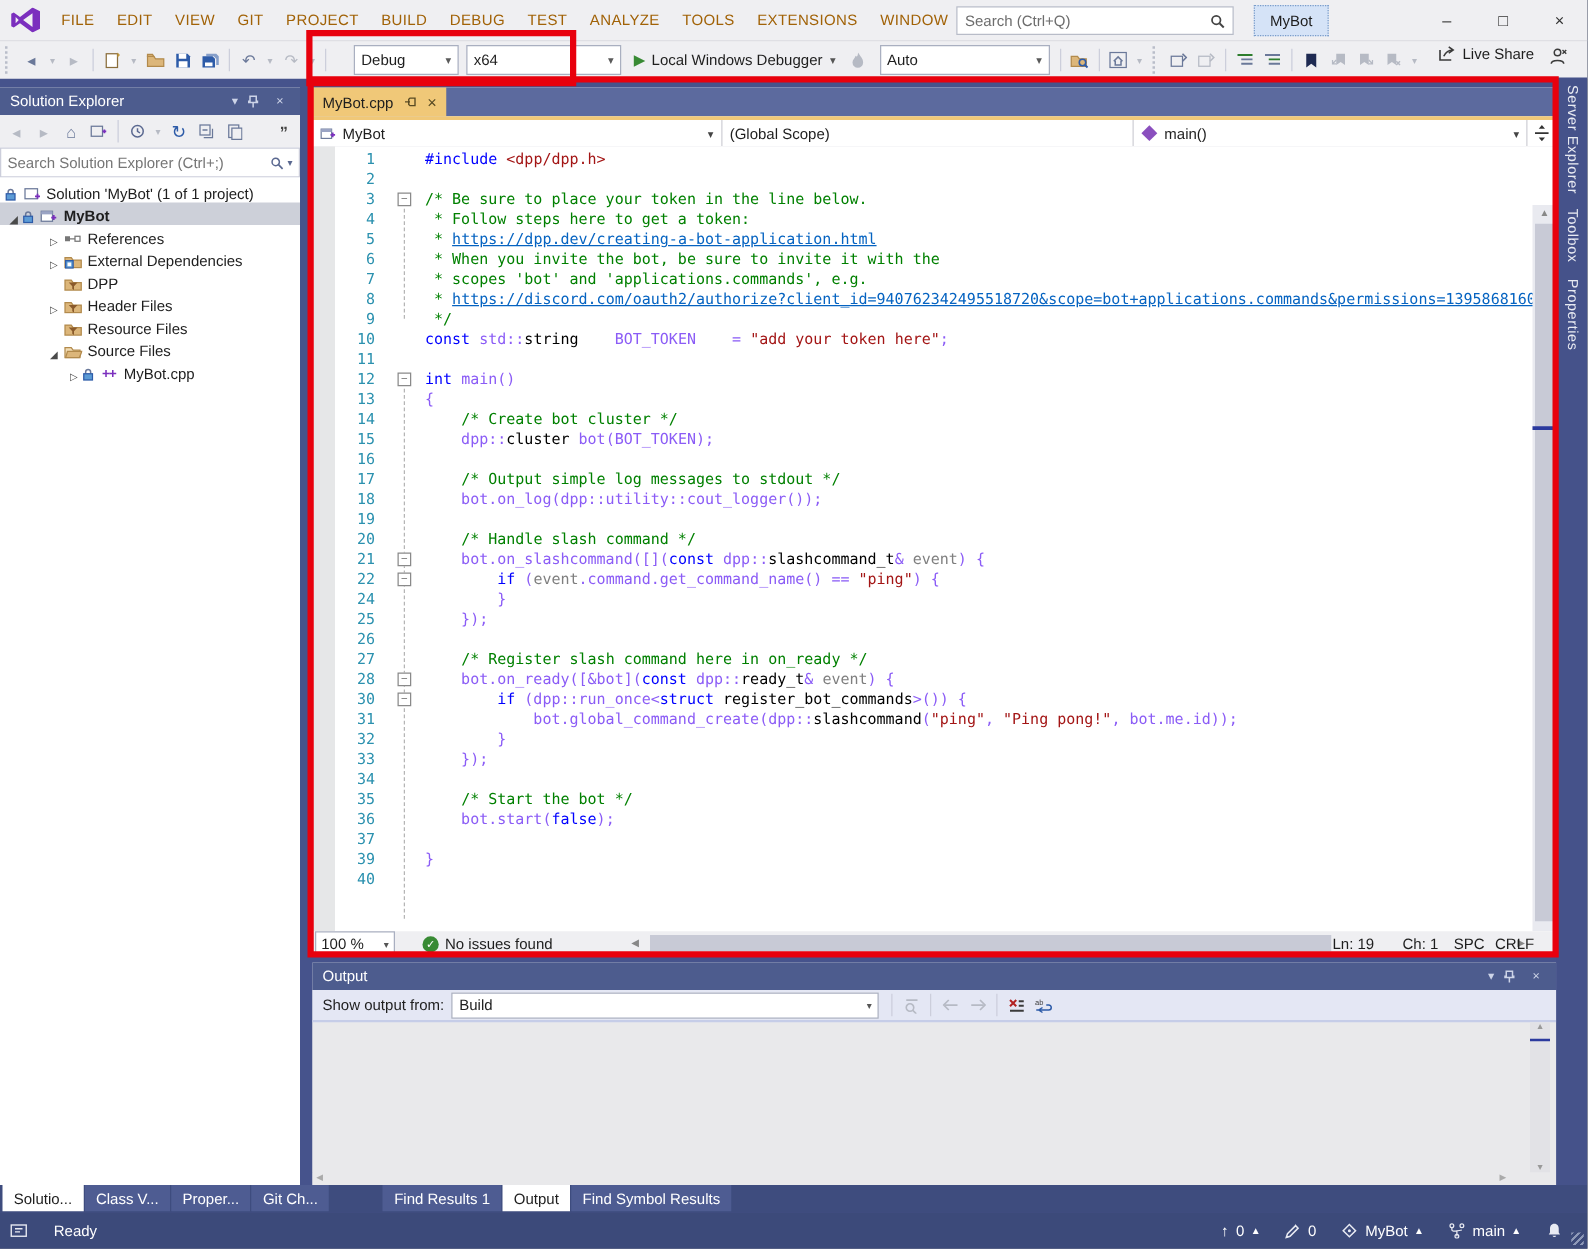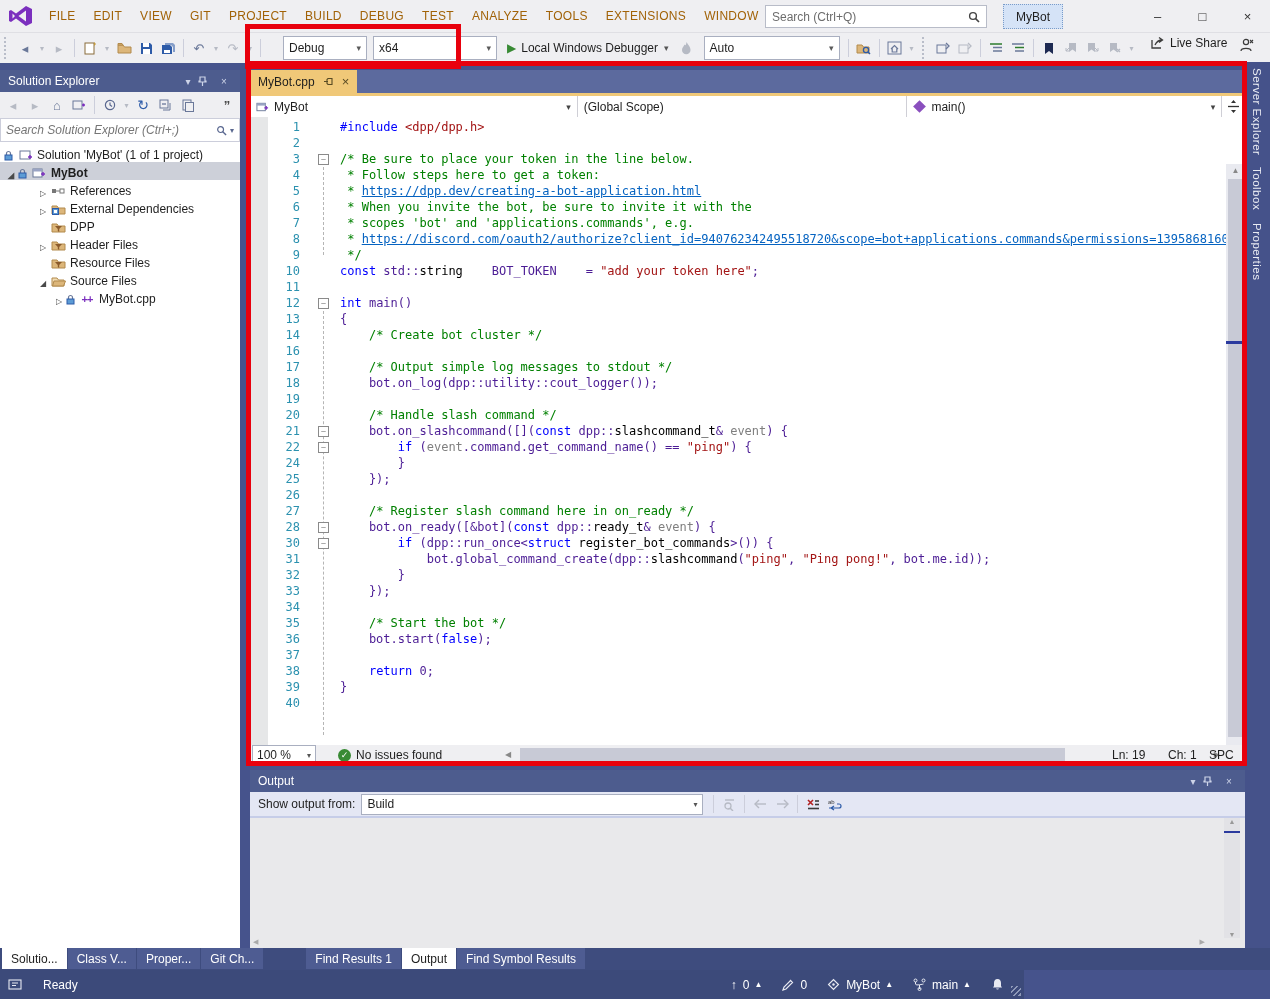--- a/index.html
+++ b/index.html
@@ -37,21 +37,21 @@
   
   .panel-title{height:22px;background:#4D5C8E;color:#FFF;display:flex;align-items:center;padding:0 8px;}
   .panel-title .sp{flex:1;}
   .pt-btn{width:16px;text-align:center;color:#CDD4E8;font-size:10px;margin-left:2px;}
 
   
   .solexp{left:0;top:70px;width:240px;height:875px;background:#EFEFF2;}
   .se-toolbar{height:26px;display:flex;align-items:center;padding:0 2px;background:#EFEFF2;}
   .se-search{height:22px;background:#fff;border:1px solid #CCCEDB;margin:0;display:flex;align-items:center;
       padding:0 5px;color:#767676;}
-  .se-search .ph{flex:1;font-style:italic;}
+  .se-search .ph{flex:1;}
   .tree{background:#fff;height:805px;overflow:hidden;padding-top:2px;}
   .tree-row{height:18px;display:flex;align-items:flex-end;white-space:nowrap;font-size:12px;color:#1E1E1E;}
   .tree-row.sel{background:#CDD0D9;}
   .tree-row .exp{width:14px;text-align:center;font-size:8px;color:#4A4A4A;flex:none;}
   .tree-row .ticon{width:16px;height:14px;margin-right:4px;flex:none;display:inline-flex;align-items:center;justify-content:center;}
   .tree-row .lk{width:11px;height:12px;margin-right:2px;flex:none;display:inline-flex;}
   .tree-row.bold{font-weight:bold;}
 
   
   .editor{left:250px;top:70px;width:995px;height:695px;background:#FFF;}
@@ -71,52 +71,52 @@
   .code-line{height:16px;display:flex;align-items:center;position:relative;}
   .code-line .ln{width:50px;text-align:right;color:#2B91AF;flex:none;
       font-family:"DejaVu Sans Mono",monospace;font-size:12px;}
   .code-line .foldcol{width:40px;flex:none;position:relative;height:16px;}
   .foldbox{position:absolute;left:18px;top:3px;width:9px;height:9px;border:1px solid #8A8A8A;background:#fff;
       font-size:8px;line-height:8px;text-align:center;color:#555;}
   .code-line .ct{font-family:"DejaVu Sans Mono",monospace;font-size:12px;white-space:pre;}
   .code-line.current::after{content:"";position:absolute;left:88px;right:22px;top:0;height:15px;
       background:#EFEFF2;border:1px solid #C8C8C8;z-index:-1;}
   .fold-dash{position:absolute;width:0;border-left:1px dashed #B5B5B5;left:73px;}
-  .tk-d{color:#4c1d95}.tk-k{color:#0000FF}.tk-t{color:#000000}.tk-c{color:#008000}
+  .tk-d{color:#8b5cf6}.tk-k{color:#0000FF}.tk-t{color:#000000}.tk-c{color:#008000}
   .tk-s{color:#A31515}.tk-l{color:#0563C1;text-decoration:underline}.tk-p{color:#7F7F7F}
 
   
   .vscroll{position:absolute;right:0;top:47px;width:19px;height:628px;background:#E9EAF0;}
   .vscroll .arr{position:absolute;left:0;width:19px;height:14px;color:#888;font-size:8px;text-align:center;line-height:14px;}
   .vscroll .thumb{position:absolute;left:2px;width:15px;background:#C8CAD6;}
   .vscroll .caretmark{position:absolute;left:0;width:19px;height:3px;background:#2B3A9E;}
   .ed-status{position:absolute;left:0;top:675px;width:995px;height:20px;background:#EFEFF2;display:flex;align-items:center;}
   .zoom-combo{width:54px;height:18px;margin-left:2px;background:#fff;border:1px solid #A9AFC0;display:flex;align-items:center;padding:0 4px;}
   .issues{display:flex;align-items:center;margin-left:22px;}
   .chk{width:13px;height:13px;border-radius:50%;background:#388A34;color:#fff;font-size:9px;line-height:13px;text-align:center;margin-right:5px;}
   .hscroll{position:absolute;left:255px;width:715px;top:2px;height:16px;}
   .hscroll .thumb{position:absolute;left:15px;top:1px;width:545px;height:13px;background:#C8CAD6;}
   .hscroll .arr{position:absolute;top:0;color:#888;font-size:8px;line-height:16px;}
-  .ed-pos{position:absolute;top:0;height:20px;display:flex;align-items:center;color:#1E1E1E;padding-left:46px;}
+  .ed-pos{position:absolute;top:0;height:20px;display:flex;align-items:center;color:#1E1E1E;}
 
   
   .output{left:250px;top:770px;width:995px;height:178px;background:#E9E9EB;}
   .out-toolbar{height:24px;background:#E4E7F4;border-bottom:2px solid #C6CDE8;display:flex;align-items:center;padding:0 8px;}
   .out-combo{width:330px;height:19px;background:#fff;border:1px solid #A9AFC0;display:flex;align-items:center;padding:0 5px;margin-left:6px;}
   .out-content{position:relative;height:120px;background:#E9E9EB;}
   .out-vscroll{position:absolute;right:5px;top:0;width:16px;height:120px;background:#E2E2E6;}
   .out-hscroll{height:13px;position:relative;background:#E9E9EB;}
 
   
   .bottom-tabs{left:0;top:948px;width:1270px;height:22px;background:#3E4C7E;display:flex;align-items:flex-start;}
   .btab{height:21px;margin-right:1px;padding:0 9px;display:flex;align-items:center;background:#4E5C92;color:#fff;}
   .btab.active{background:#FFF;color:#1E1E1E;}
 
   
-  .statusbar{left:0;top:970px;width:1024px;height:29px;background:#3C4A7A;color:#FFF;display:flex;align-items:center;}
+  .statusbar{left:0;top:970px;width:1270px;height:29px;background:#3C4A7A;color:#FFF;display:flex;align-items:center;}
   .sb-item{display:flex;align-items:center;margin:0 10px;}
   .sb-caret{font-size:8px;margin-left:5px;}
   .grip{position:absolute;right:3px;bottom:3px;width:10px;height:10px;
       background:repeating-linear-gradient(135deg,#8E99B8 0 1.5px,transparent 1.5px 4px);}
 
   
   .rstrip{left:1245px;top:62px;width:25px;height:886px;background:#45528A;}
   .v-tab{writing-mode:vertical-rl;color:#E8EAF2;font-size:11.5px;padding:6px 0;margin-left:6px;letter-spacing:.5px;}
 
   
@@ -589,20 +589,25 @@
             <span class="ln">13</span>
             <span class="foldcol"></span>
             <span class="ct"><span class="tk-d">{</span></span>
           </div>
           <div class="code-line">
             <span class="ln">14</span>
             <span class="foldcol"></span>
             <span class="ct"><span class="tk-d">    </span><span class="tk-c">/* Create bot cluster */</span></span>
           </div>
           <div class="code-line">
+            <span class="ln">15</span>
+            <span class="foldcol"></span>
+            <span class="ct"><span class="tk-d">    dpp::</span><span class="tk-t">cluster</span><span class="tk-d"> bot(BOT_TOKEN);</span></span>
+          </div>
+          <div class="code-line">
             <span class="ln">16</span>
             <span class="foldcol"></span>
             <span class="ct"></span>
           </div>
           <div class="code-line">
             <span class="ln">17</span>
             <span class="foldcol"></span>
             <span class="ct"><span class="tk-d">    </span><span class="tk-c">/* Output simple log messages to stdout */</span></span>
           </div>
           <div class="code-line">
@@ -695,25 +700,20 @@
           </div>
           <div class="code-line">
             <span class="ln">36</span>
             <span class="foldcol"></span>
             <span class="ct"><span class="tk-d">    bot.start(</span><span class="tk-k">false</span><span class="tk-d">);</span></span>
           </div>
           <div class="code-line">
             <span class="ln">37</span>
             <span class="foldcol"></span>
             <span class="ct"></span>
-          </div>
-          <div class="code-line">
-            <span class="ln">38</span>
-            <span class="foldcol"></span>
-            <span class="ct"><span class="tk-d">    </span><span class="tk-k">return</span><span class="tk-d"> 0;</span></span>
           </div>
           <div class="code-line">
             <span class="ln">39</span>
             <span class="foldcol"></span>
             <span class="ct"><span class="tk-d">}</span></span>
           </div>
           <div class="code-line">
             <span class="ln">40</span>
             <span class="foldcol"></span>
             <span class="ct"></span>

